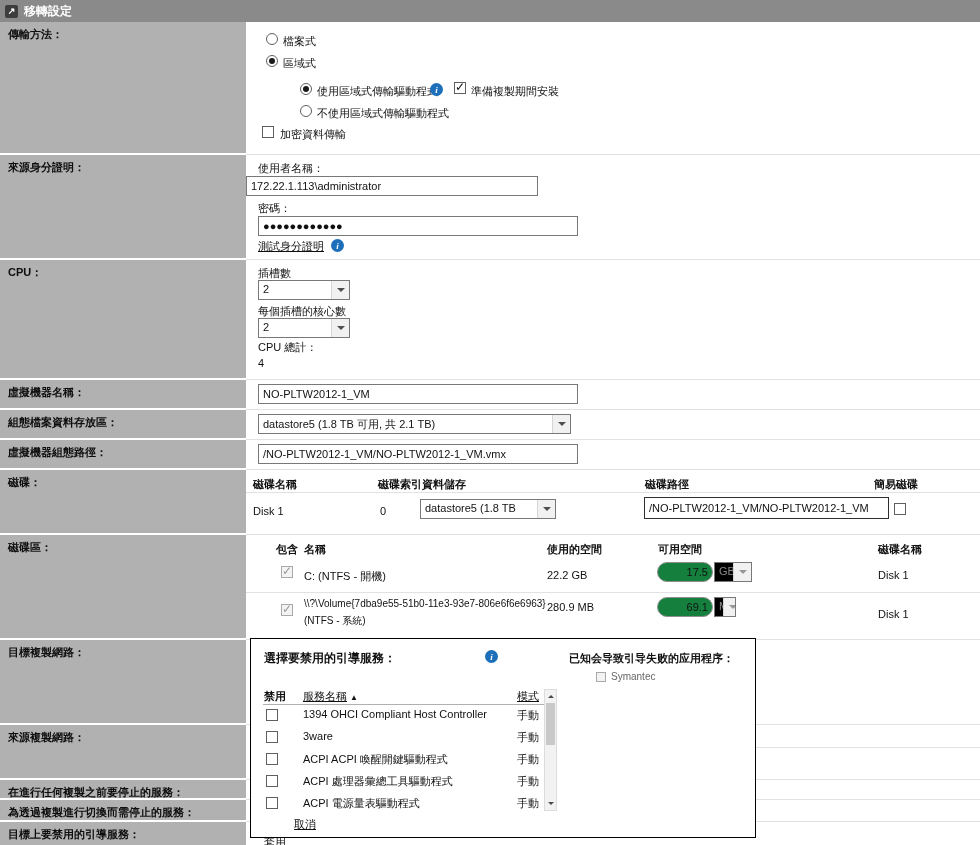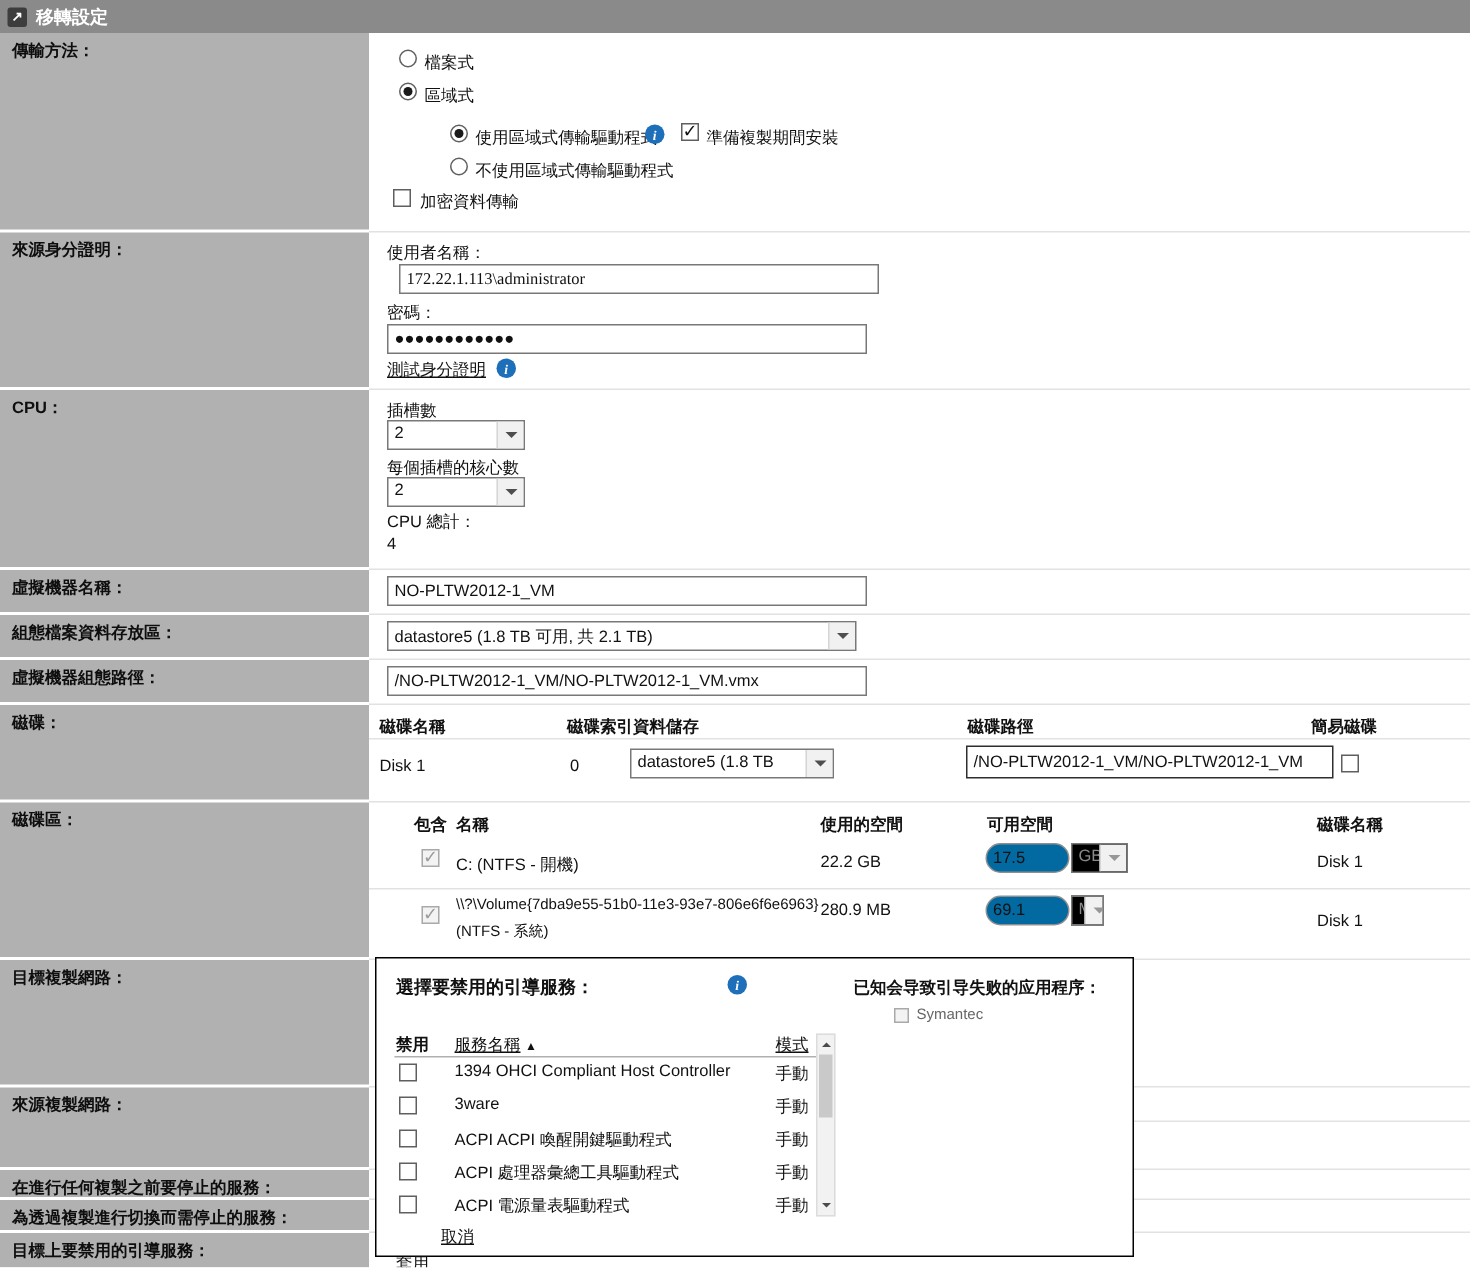--- a/index.html
+++ b/index.html
@@ -12,21 +12,21 @@
   .lbl{position:absolute;left:0;width:246px;background:#b1b1b1;box-sizing:border-box;
     padding:6px 10px 0 8px;font-weight:bold;color:#0e0e0e;line-height:1.25;}
   .sep{position:absolute;height:1px;background:#e2e2e2;}
   .txt{position:absolute;white-space:nowrap;}
   .b{font-weight:bold;}
   .small{font-size:10px;}
   .gray{color:#666;}
   .inp{position:absolute;box-sizing:border-box;border:1px solid #787878;background:#fff;
     font:11px "Liberation Sans",sans-serif;padding:2px 4px;color:#111;}
   .inp.dark{border-color:#2e2e2e;}
-  .inp.num{background:#0369a1;border-color:#8f8f8f;border-radius:10px;}
+  .inp.num{text-align:right;background:#15803d;border-color:#8f8f8f;border-radius:10px;}
   .sel{position:absolute;box-sizing:border-box;border:1px solid #787878;background:#fff;
     display:flex;align-items:stretch;overflow:hidden;}
   .sel .t{flex:1;padding:2px 4px;overflow:hidden;white-space:nowrap;}
   .sel .ar{width:17px;background:#f1f1f1;border-left:1px solid #d6d6d6;display:flex;
     align-items:center;justify-content:center;flex:0 0 17px;}
   .sel .ar::after{content:'';width:0;height:0;border:4px solid transparent;border-top-color:#4e4e4e;margin-top:4px;}
   .sel.dis{background:#000000;color:#8a8a8a;}
   .sel.dis .ar::after{border-top-color:#979797;}
   .radio{position:absolute;width:12px;height:12px;border:1px solid #5f5f5f;border-radius:50%;
     background:#fff;box-sizing:border-box;}
@@ -100,21 +100,21 @@
   <div class="txt" style="left:317px;top:84px;">使用區域式傳輸驅動程式</div>
   <div class="info" style="left:430px;top:83px;">i</div>
   <div class="cb chk" style="left:454px;top:82px;"></div>
   <div class="txt" style="left:471px;top:84px;">準備複製期間安裝</div>
   <div class="radio" style="left:300px;top:105px;"></div>
   <div class="txt" style="left:317px;top:106px;">不使用區域式傳輸驅動程式</div>
   <div class="cb" style="left:262px;top:126px;"></div>
   <div class="txt" style="left:280px;top:127px;">加密資料傳輸</div>
 
   <div class="txt" style="left:258px;top:161px;">使用者名稱：</div>
-  <input class="inp" style="left: 266px; top: 176px; width: 320px; height: 20px; font-family: Liberation Serif, serif;" value="172.22.1.113\administrator">
+  <input class="inp" style="left: 246px; top: 176px; width: 292px; height: 20px;" value="172.22.1.113\administrator">
   <div class="txt" style="left:258px;top:201px;">密碼：</div>
   <input class="inp" style="left: 258px; top: 216px; width: 320px; height: 20px;" value="●●●●●●●●●●●●">
   <div class="txt link" style="left:258px;top:239px;">測試身分證明</div>
   <div class="info" style="left:331px;top:239px;">i</div>
 
   <div class="txt" style="left:258px;top:266px;">插槽數</div>
   <div class="sel" style="left:258px;top:280px;width:92px;height:20px;">
     <span class="t">2</span>
       <span class="ar"></span>
   </div>

